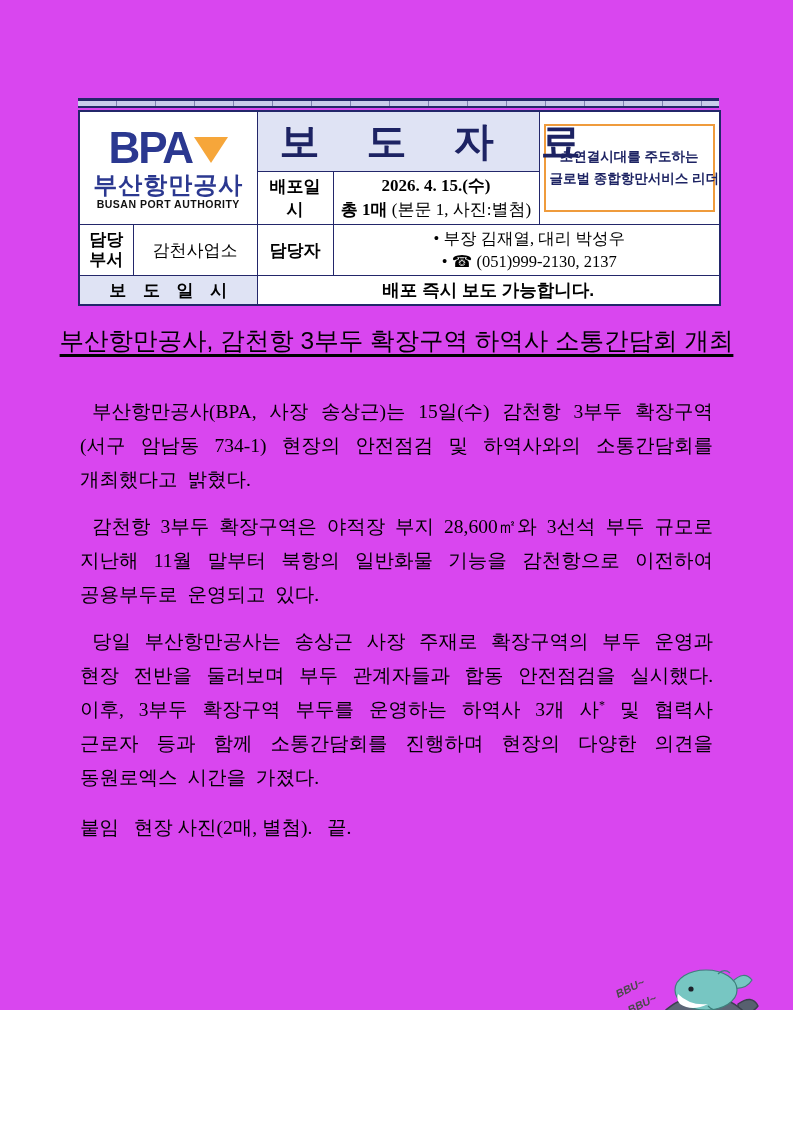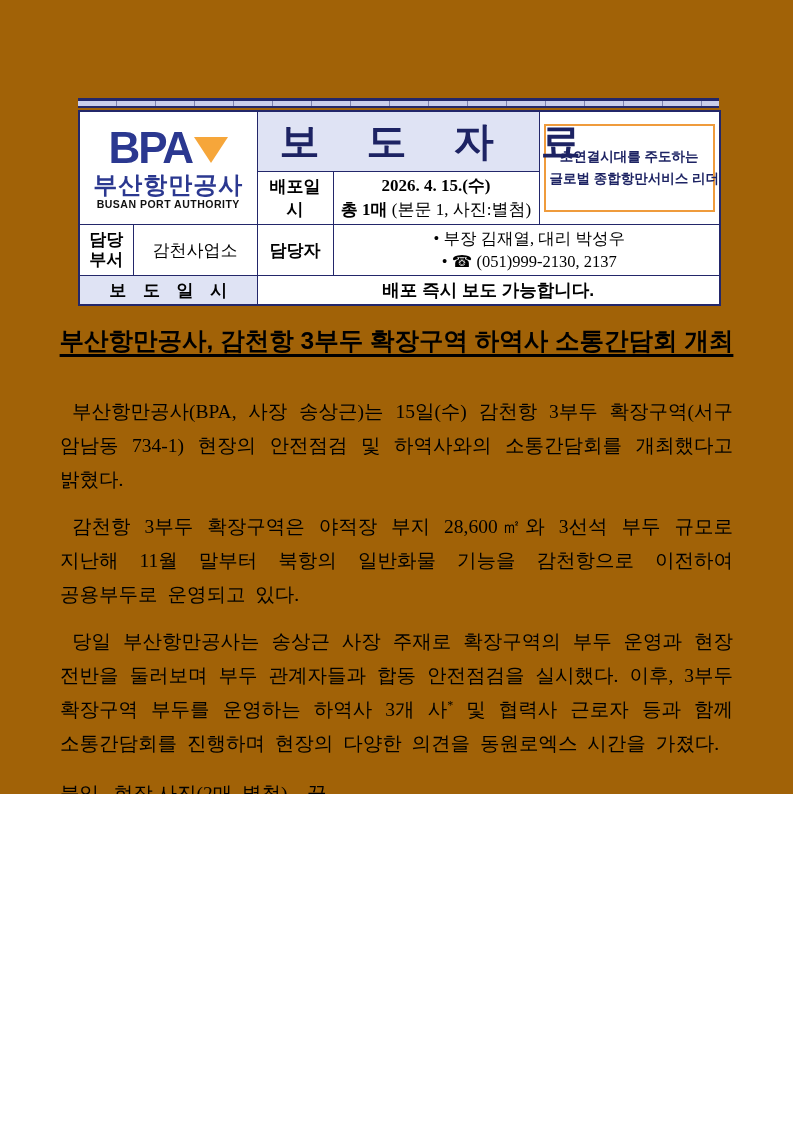--- a/index.html
+++ b/index.html
@@ -1,21 +1,21 @@
 <!DOCTYPE html>
 <html><head>
 <meta charset="utf-8">
 <style>
   * { margin: 0; padding: 0; box-sizing: border-box; }
   html, body { background: #ffffff; }
   .page {
     position: relative;
     width: 793px;
-    height: 794px;
-    background: #a16207;
+    height: 1010px;
+    background: #d946ef;
     font-family: "Liberation Serif", "DejaVu Serif", serif;
     color: #000;
     overflow: hidden;
   }
 
   
   .table-wrap { position: absolute; left: 78px; top: 98px; width: 641px; }
   .table-topbar {
     height: 10px;
     background: #c9cdeb;
@@ -120,29 +120,29 @@
     font-family: "Liberation Sans", "DejaVu Sans", sans-serif;
     font-weight: bold;
     font-size: 17.5px;
   }
 
   
   .doc-title {
     margin: 32px 58px 38px 58px;
     text-align: center;
     font-family: "Liberation Sans", "DejaVu Sans", sans-serif;
-    font-weight: 700;
+    font-weight: 400;
     font-size: 24.5px;
     color: #000;
     text-decoration: underline;
     text-underline-offset: 5px;
     text-decoration-thickness: 2.5px;
     white-space: nowrap;
   }
-  .body-text { margin: 0 60px; }
+  .body-text { margin: 0 80px; }
   .body-text p.para {
     font-size: 19.5px;
     line-height: 34px;
     text-align: justify;
     word-spacing: 5px;
     text-indent: 12px;
     margin-bottom: 13px;
     word-break: keep-all;
   }
   .body-text p.para sup { font-size: 12px; vertical-align: super; line-height: 0; }

